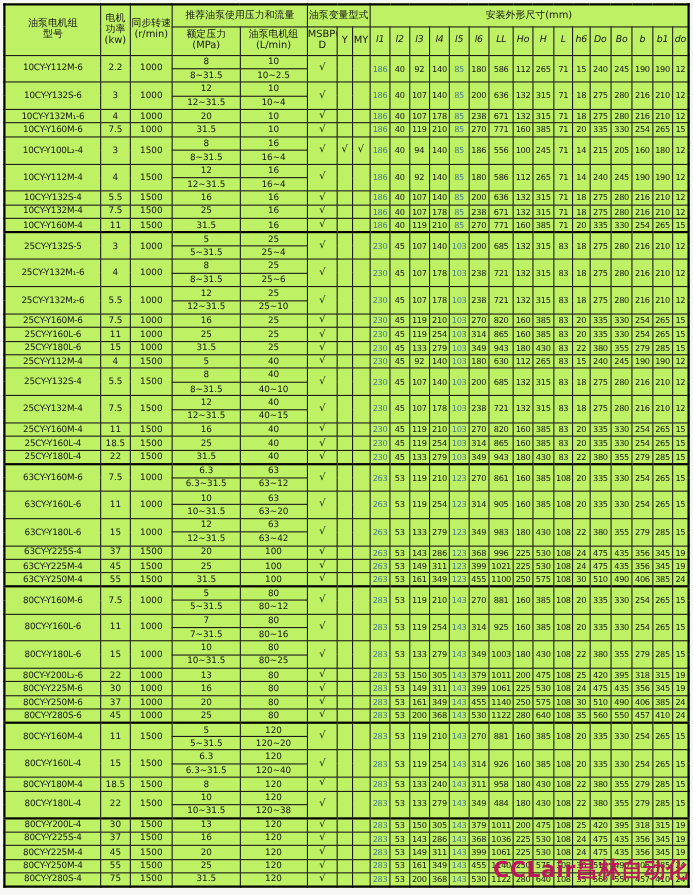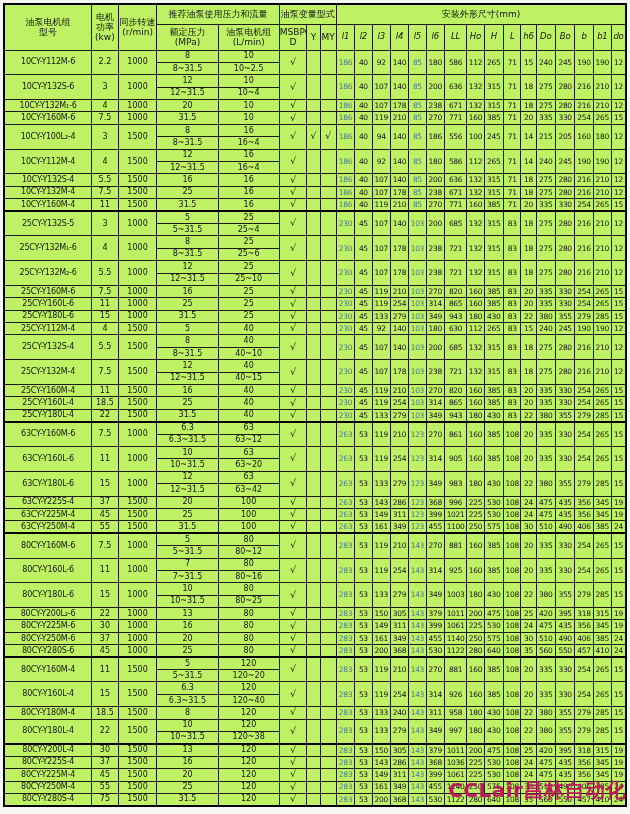--- a/index.html
+++ b/index.html
@@ -1166,21 +1166,21 @@
         <td class="flow-cell">120</td>
         <td rowspan="2" class="check-cell">√</td>
         <td rowspan="2" class="check-cell"></td>
         <td rowspan="2" class="check-cell"></td>
         <td rowspan="2" class="dim-cell d0">283</td>
         <td rowspan="2" class="dim-cell d1">53</td>
         <td rowspan="2" class="dim-cell d2">133</td>
         <td rowspan="2" class="dim-cell d3">279</td>
         <td rowspan="2" class="dim-cell d4">143</td>
         <td rowspan="2" class="dim-cell d5">349</td>
-        <td rowspan="2" class="dim-cell d6">997</td>
+        <td rowspan="2" class="dim-cell d6">484</td>
         <td rowspan="2" class="dim-cell d7">180</td>
         <td rowspan="2" class="dim-cell d8">430</td>
         <td rowspan="2" class="dim-cell d9">108</td>
         <td rowspan="2" class="dim-cell d10">22</td>
         <td rowspan="2" class="dim-cell d11">380</td>
         <td rowspan="2" class="dim-cell d12">355</td>
         <td rowspan="2" class="dim-cell d13">279</td>
         <td rowspan="2" class="dim-cell d14">285</td>
         <td rowspan="2" class="dim-cell d15">15</td>
       </tr>

